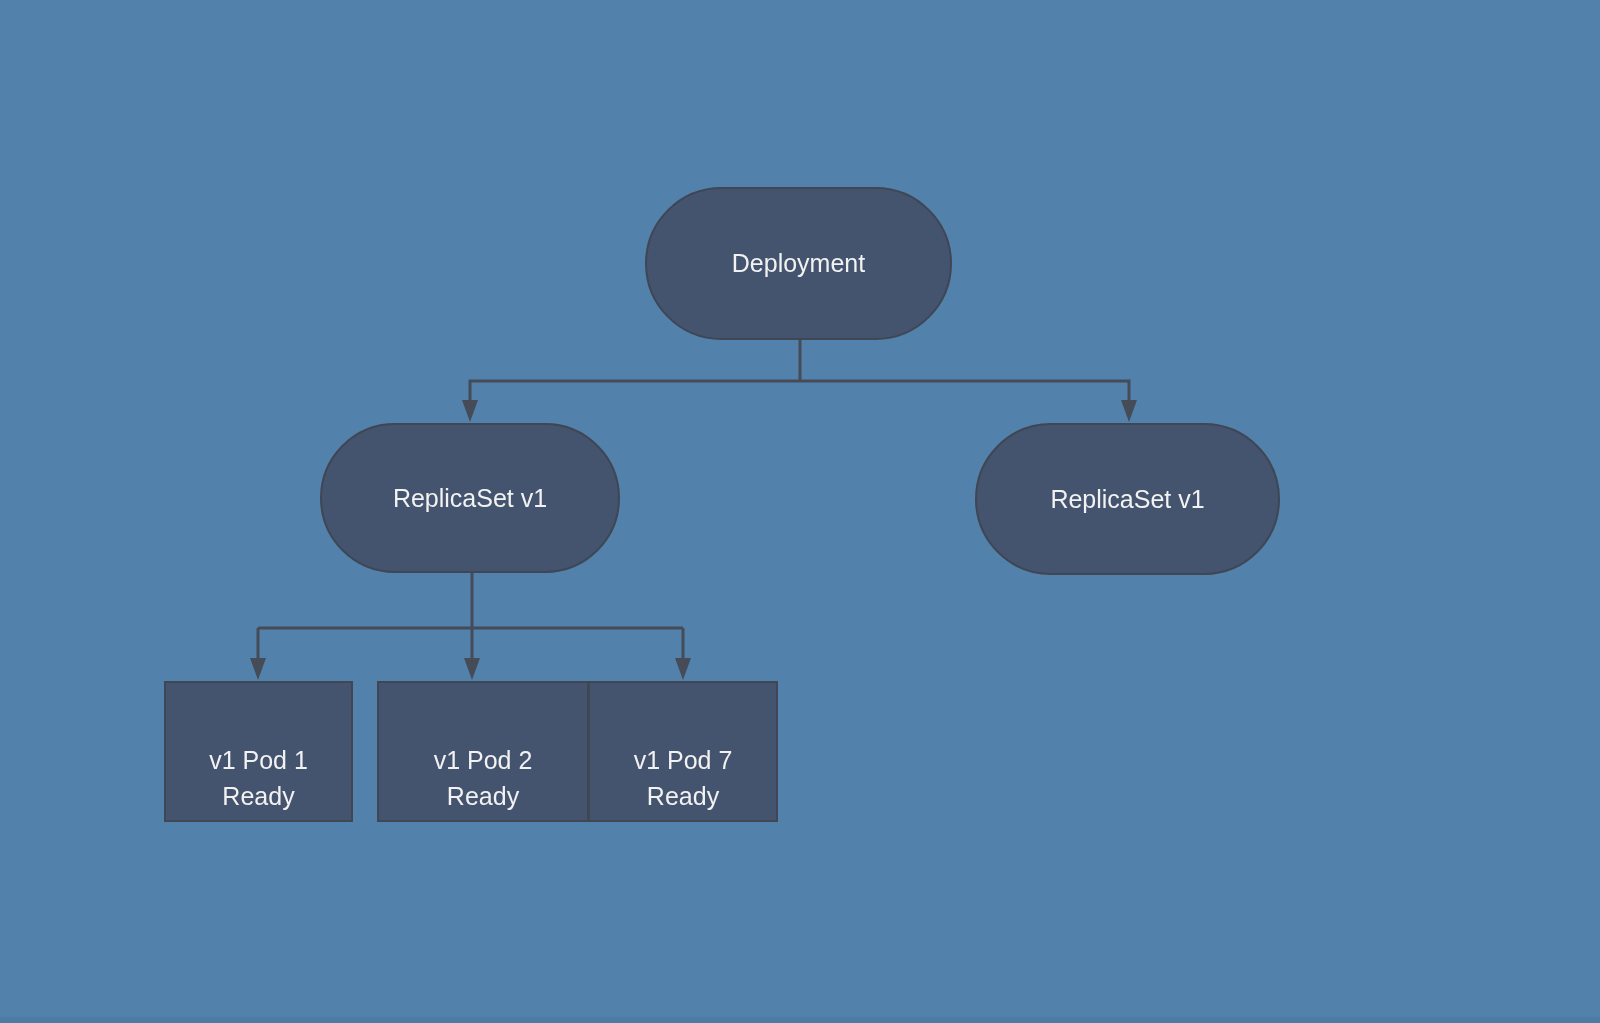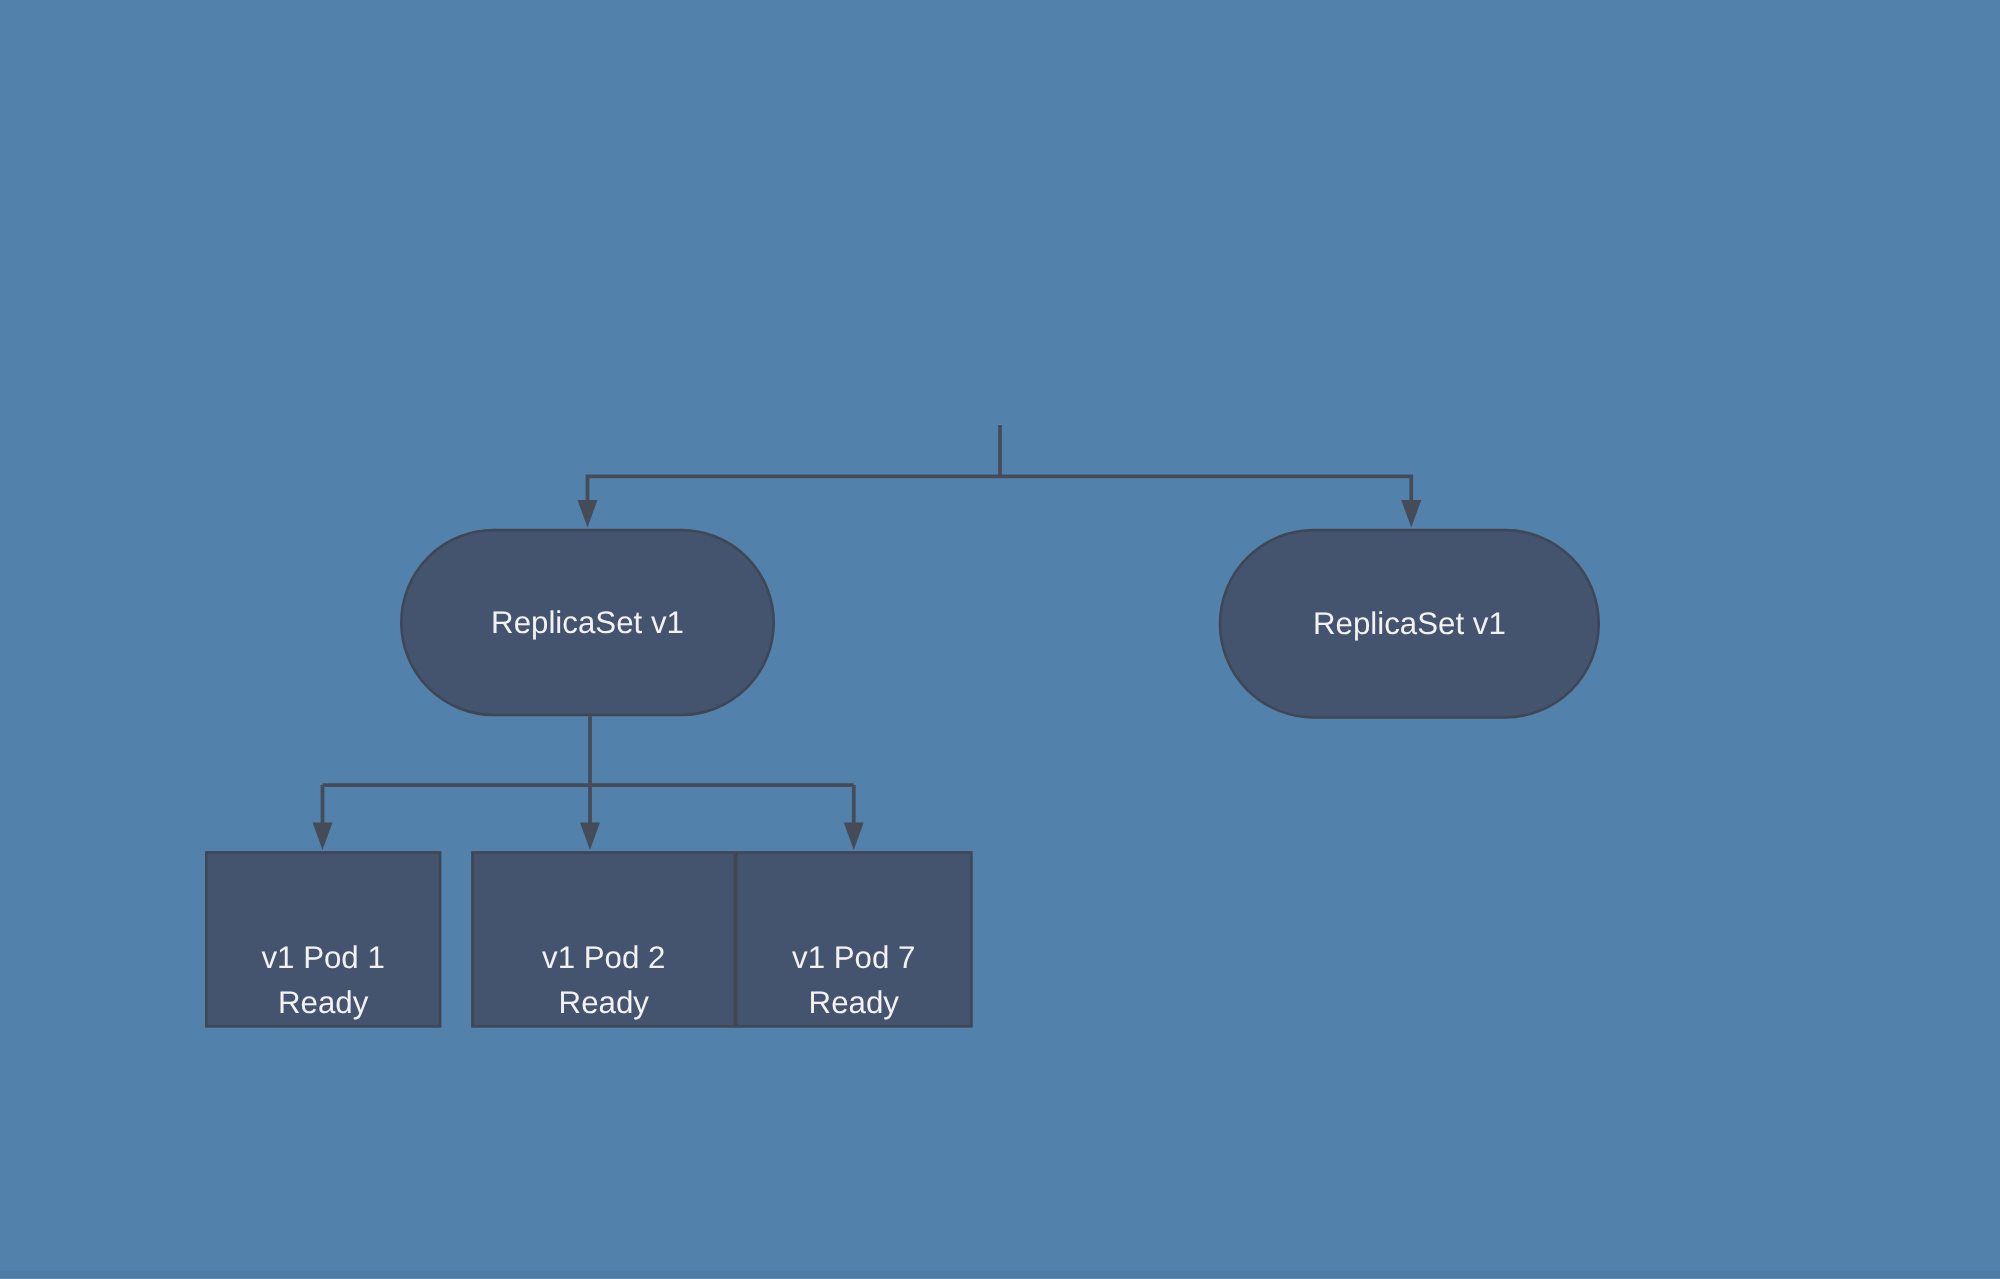--- a/index.html
+++ b/index.html
@@ -53,21 +53,21 @@
   }
   .node-replicaset-left {
     left: 320px; top: 423px;
     width: 300px; height: 150px;
   }
   .node-replicaset-right {
     left: 975px; top: 423px;
     width: 305px; height: 152px;
   }
   .pod {
-    justify-content: flex-end;
+    justify-content: center;
     padding-top: 52px;
     line-height: 36px;
   }
   .node-pod-1 {
     left: 164px; top: 681px;
     width: 189px; height: 141px;
   }
   .node-pod-2 {
     left: 377px; top: 681px;
     width: 212px; height: 141px;
@@ -125,20 +125,23 @@
       <path class="edge" d="M 472 628 L 472 659"></path>
       <polygon class="arrowhead" points="464,658 480,658 472,680"></polygon>
     </g>
 
     <g>
       <path class="edge" d="M 683 628 L 683 659"></path>
       <polygon class="arrowhead" points="675,658 691,658 683,680"></polygon>
     </g>
   </svg>
 
+  <div class="node pill node-deployment">
+    <span class="label">Deployment</span>
+  </div>
 
   <div class="node pill node-replicaset-left">
     <span class="label">ReplicaSet v1</span>
   </div>
 
   <div class="node pill node-replicaset-right">
     <span class="label">ReplicaSet v1</span>
   </div>
 
   <div class="node pod node-pod-1">

